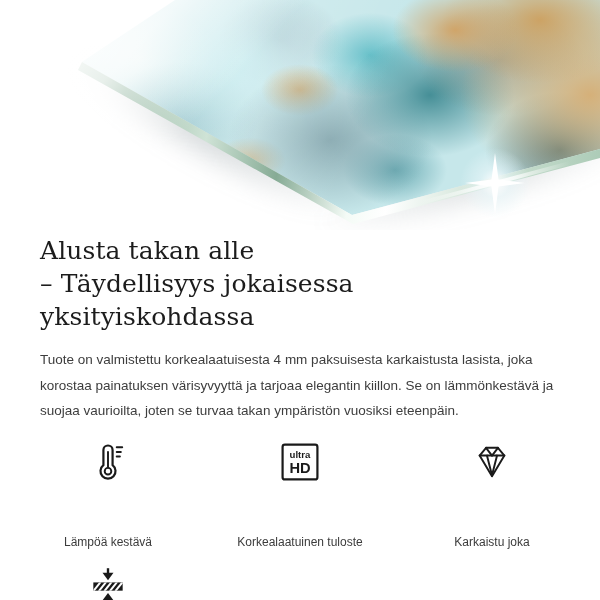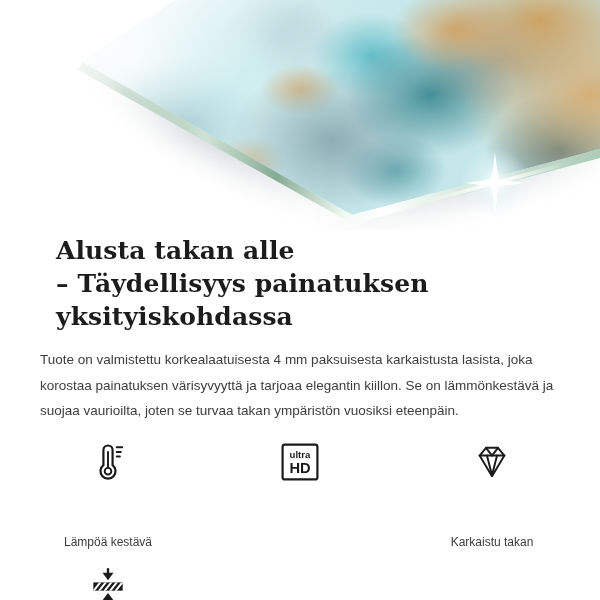--- a/index.html
+++ b/index.html
@@ -52,22 +52,22 @@
   .sparkle { position: absolute; z-index: 5; left: 455px; top: 143px; width: 80px; height: 80px;
     pointer-events: none; }
   .sparkle .glow { position: absolute; inset: 0;
     background: radial-gradient(circle, rgba(255,255,255,.95) 0%, rgba(232,246,249,.6) 26%, rgba(232,246,249,0) 62%); }
   .sparkle .beam { position: absolute; left: -38px; top: 38px; width: 156px; height: 4px;
     background: linear-gradient(90deg, rgba(255,255,255,0) 0%, #ffffff 50%, rgba(255,255,255,0) 100%);
     transform: rotate(-15deg); }
   .sparkle svg { position: absolute; inset: 0; }
 
   
-  .headline { margin: 4px 56px 0; font-family: "DejaVu Serif", "Liberation Serif", serif;
-    font-weight: bold; font-size: 25px; line-height: 33px; color: #1c1c1c; letter-spacing: 0.1px; }
+  .headline { margin: 4px 40px 0; font-family: "DejaVu Serif", "Liberation Serif", serif;
+    font-weight: normal; font-size: 25px; line-height: 33px; color: #1c1c1c; letter-spacing: 0.1px; }
   .body-text { margin: 14px 40px 0; font-size: 13.5px; line-height: 25.5px; color: #3d3d3d; }
 
   
   .features { margin: 16px 12px 0; display: grid; grid-template-columns: repeat(3, 1fr); row-gap: 16px; }
   .feature { display: flex; flex-direction: column; align-items: center; gap: 39px; }
   .feature .icon { width: 44px; height: 44px; }
   .feature .label { margin-top: 12px; font-size: 12px; color: #3c3c3c; text-align: left; }
   .icon svg { width: 44px; height: 44px; display: block; }
   .stroke { fill: none; stroke: #1a1a1a; stroke-width: 2.4; stroke-linecap: round; stroke-linejoin: round; }
   .thin  { stroke-width: 2.1; }
@@ -85,21 +85,21 @@
     <div class="glow"></div>
     <div class="beam"></div>
     <svg viewBox="0 0 80 80">
         <path d="M40 10 L43.5 36.5 L70 40 L43.5 43.5 L40 72 L36.5 43.5 L10 40 L36.5 36.5 Z" fill="#ffffff"></path>
       </svg>
   </div>
 </div>
 
 <h1 class="headline">
   <span>Alusta takan alle</span><br>
-  <span>– Täydellisyys painatuksen yksityiskohdassa</span>
+  <span>– Täydellisyys jokaisessa yksityiskohdassa</span>
 </h1>
 
 <p class="body-text">Tuote on valmistettu korkealaatuisesta 4 mm paksuisesta karkaistusta lasista, joka korostaa painatuksen värisyvyyttä ja tarjoaa elegantin kiillon. Se on lämmönkestävä ja suojaa vaurioilta, joten se turvaa takan ympäristön vuosiksi eteenpäin.</p>
 
 <div class="features">
 
   <div class="feature">
     <span class="icon">
       <svg viewBox="0 0 48 48">
         <path class="stroke" d="M19 27.5 V11 a5 5 0 0 1 10 0 v16.5 a8.2 8.2 0 1 1 -10 0 Z"></path>
@@ -114,35 +114,36 @@
   </div>
 
   <div class="feature">
     <span class="icon">
       <svg viewBox="0 0 48 48">
         <rect class="stroke" x="5" y="5" width="38" height="38" rx="2.5" stroke-width="2.8"></rect>
         <text x="24" y="20" text-anchor="middle" font-family="Liberation Sans, sans-serif" font-size="10.5" font-weight="600" fill="#1a1a1a">ultra</text>
         <text x="24" y="36.5" text-anchor="middle" font-family="Liberation Sans, sans-serif" font-size="16" font-weight="bold" fill="#1a1a1a">HD</text>
       </svg>
     </span>
+    <span class="label">Korkealaatuinen tuloste</span>
   </div>
 
 
   <div class="feature">
     <span class="icon">
       <svg viewBox="0 0 48 48">
         <path class="stroke thin" d="M10.5 17 L17.5 8.5 H30.5 L37.5 17 L24 39.5 Z"></path>
         <line class="stroke thin" x1="10.5" y1="17" x2="37.5" y2="17"></line>
         <line class="stroke thin" x1="17.5" y1="8.5" x2="24" y2="17"></line>
         <line class="stroke thin" x1="30.5" y1="8.5" x2="24" y2="17"></line>
         <line class="stroke thin" x1="18.5" y1="17" x2="24" y2="38.5"></line>
         <line class="stroke thin" x1="29.5" y1="17" x2="24" y2="38.5"></line>
       </svg>
     </span>
-    <span class="label">Karkaistu takan</span>
+    <span class="label">Karkaistu joka</span>
   </div>
 
 
   <div class="feature">
     <span class="icon">
       <svg viewBox="0 0 48 48">
         <line x1="24" y1="3.5" x2="24" y2="9.5" stroke="#1a1a1a" stroke-width="2.6"></line>
         <polygon points="18,8.5 30,8.5 24,16.5" fill="#1a1a1a"></polygon>
         <clipPath id="bar-clip">
             <rect x="8" y="19" width="32" height="9"></rect>

